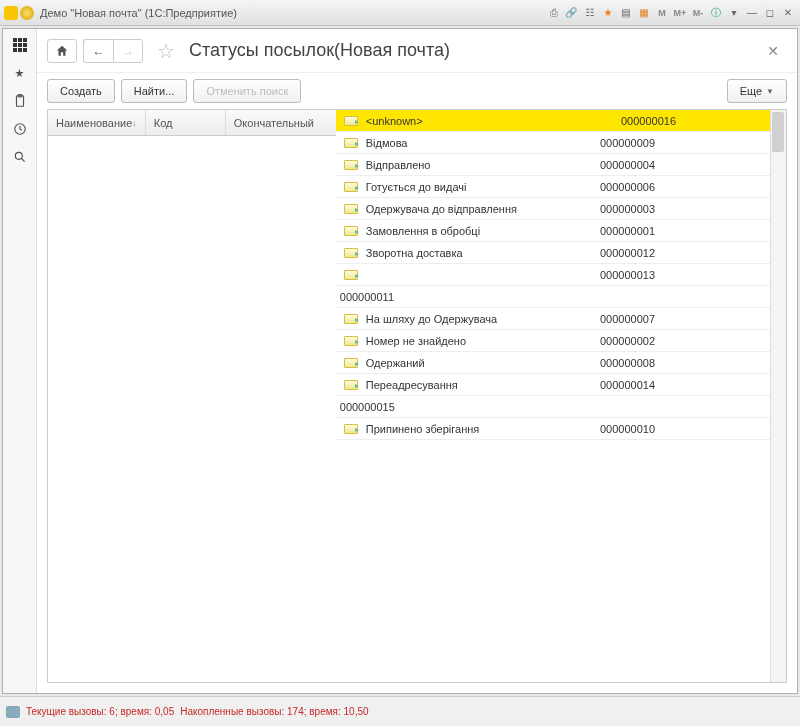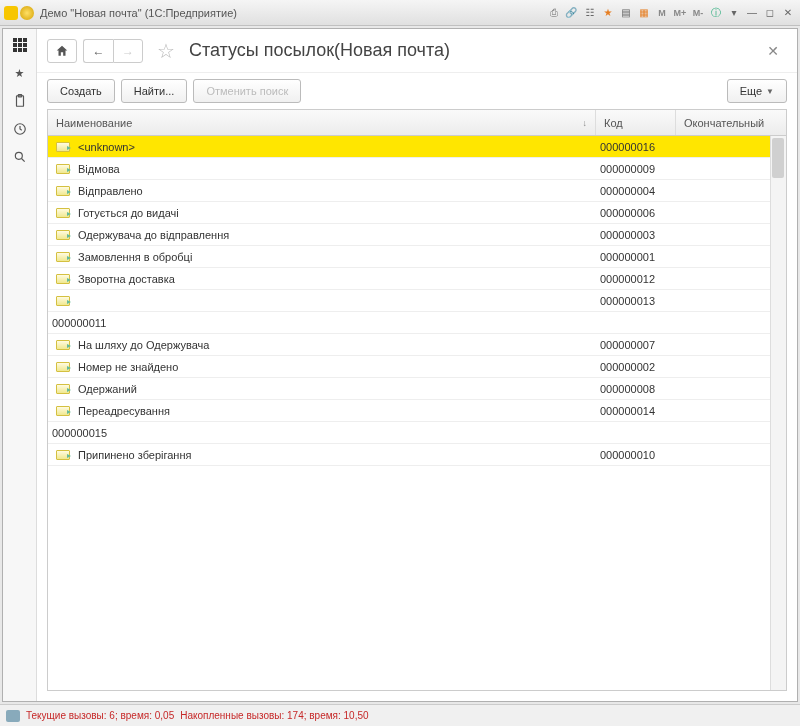--- a/index.html
+++ b/index.html
@@ -26,39 +26,39 @@
 .nav-group .nav-btn:first-child { border-radius: 3px 0 0 3px; border-right: none; }
 .nav-group .nav-btn:last-child { border-radius: 0 3px 3px 0; }
 .star-big { font-size: 20px; color: #bbb; margin: 0 8px; cursor: pointer; }
 .page-title { font-size: 18px; color: #444; flex: 1; }
 .close-x { font-size: 14px; color: #888; cursor: pointer; padding: 4px 8px; }
 .toolbar { height: 36px; display: flex; align-items: center; padding: 0 10px; gap: 6px; }
 .btn { height: 24px; padding: 8px 12px; border: 1px solid #bbb; border-radius: 3px; background: linear-gradient(#fff,#f0f0f0); cursor: pointer; font-size: 11px; color: #333; display: flex; align-items: center; gap: 4px; }
 .btn.disabled { color: #bbb; cursor: default; }
 .spacer { flex: 1; }
 .btn .caret { font-size: 8px; color: #666; }
-.table-wrap { flex: 1; margin: 0 10px 10px; border: 1px solid #ccc; display: flex; flex-direction: column; overflow: hidden; }
+.table-wrap { flex: 1; margin: 0 10px 10px; border: 1px solid #ccc; display: flex; flex-direction: row; overflow: hidden; }
 .thead { display: flex; background: linear-gradient(#fafafa,#ececec); border-bottom: 1px solid #ccc; height: 26px; }
 .th { padding: 5px 8px; font-size: 11px; color: #555; border-right: 1px solid #ddd; display: flex; align-items: center; }
 .th1 { flex: 1; }
 .th2 { width: 80px; }
 .th3 { width: 110px; border-right: none; }
 .sort-ind { margin-left: auto; font-size: 9px; color: #888; }
 .tbody { flex: 1; overflow-y: auto; background: #fff; position: relative; }
 .row { display: flex; height: 22px; border-bottom: 1px solid #eee; align-items: center; }
-.row.sel { background: #ffe600; }
+.row.sel { background: #ffe600; text-align: right; }
 .row.sel .cell3 { background: #fff099; }
 .cell1 { flex: 1; display: flex; align-items: center; gap: 8px; padding-left: 8px; font-size: 11px; color: #333; }
 .cell2 { width: 80px; font-size: 11px; color: #333; padding-left: 4px; }
 .cell3 { width: 110px; }
 .row-ico { width: 14px; height: 10px; background: linear-gradient(#fffbe0,#f0e890); border: 1px solid #d4c040; border-radius: 1px; position: relative; }
 .row-ico::after { content:''; position:absolute; right:-2px; top:3px; width:0; height:0; border-left:4px solid #6b9; border-top:2px solid transparent; border-bottom:2px solid transparent; }
 .scroll-stub { position:absolute; right:0; top:0; width:16px; height:100%; background:#f4f4f4; border-left:1px solid #ddd; }
 .scroll-thumb { position:absolute; right:2px; top:2px; width:12px; height:40px; background:#d0d0d0; border-radius:2px; }
-.statusbar { height: 22px; background: #f0f0f0; border-top: 1px solid #ccc; display: flex; align-items: center; padding: 0 6px; gap: 6px; }
+.statusbar { height: 30px; background: #f0f0f0; border-top: 1px solid #ccc; display: flex; align-items: center; padding: 0 6px; gap: 6px; }
 .sb-ico2 { width: 14px; height: 12px; background: #8ab; border-radius: 2px; }
 .status-text { font-size: 10px; color: #c62828; }
 svg { width: 14px; height: 14px; }
 </style>
 </head>
 <body>
 
 <div class="window">
 
   <div class="titlebar">

